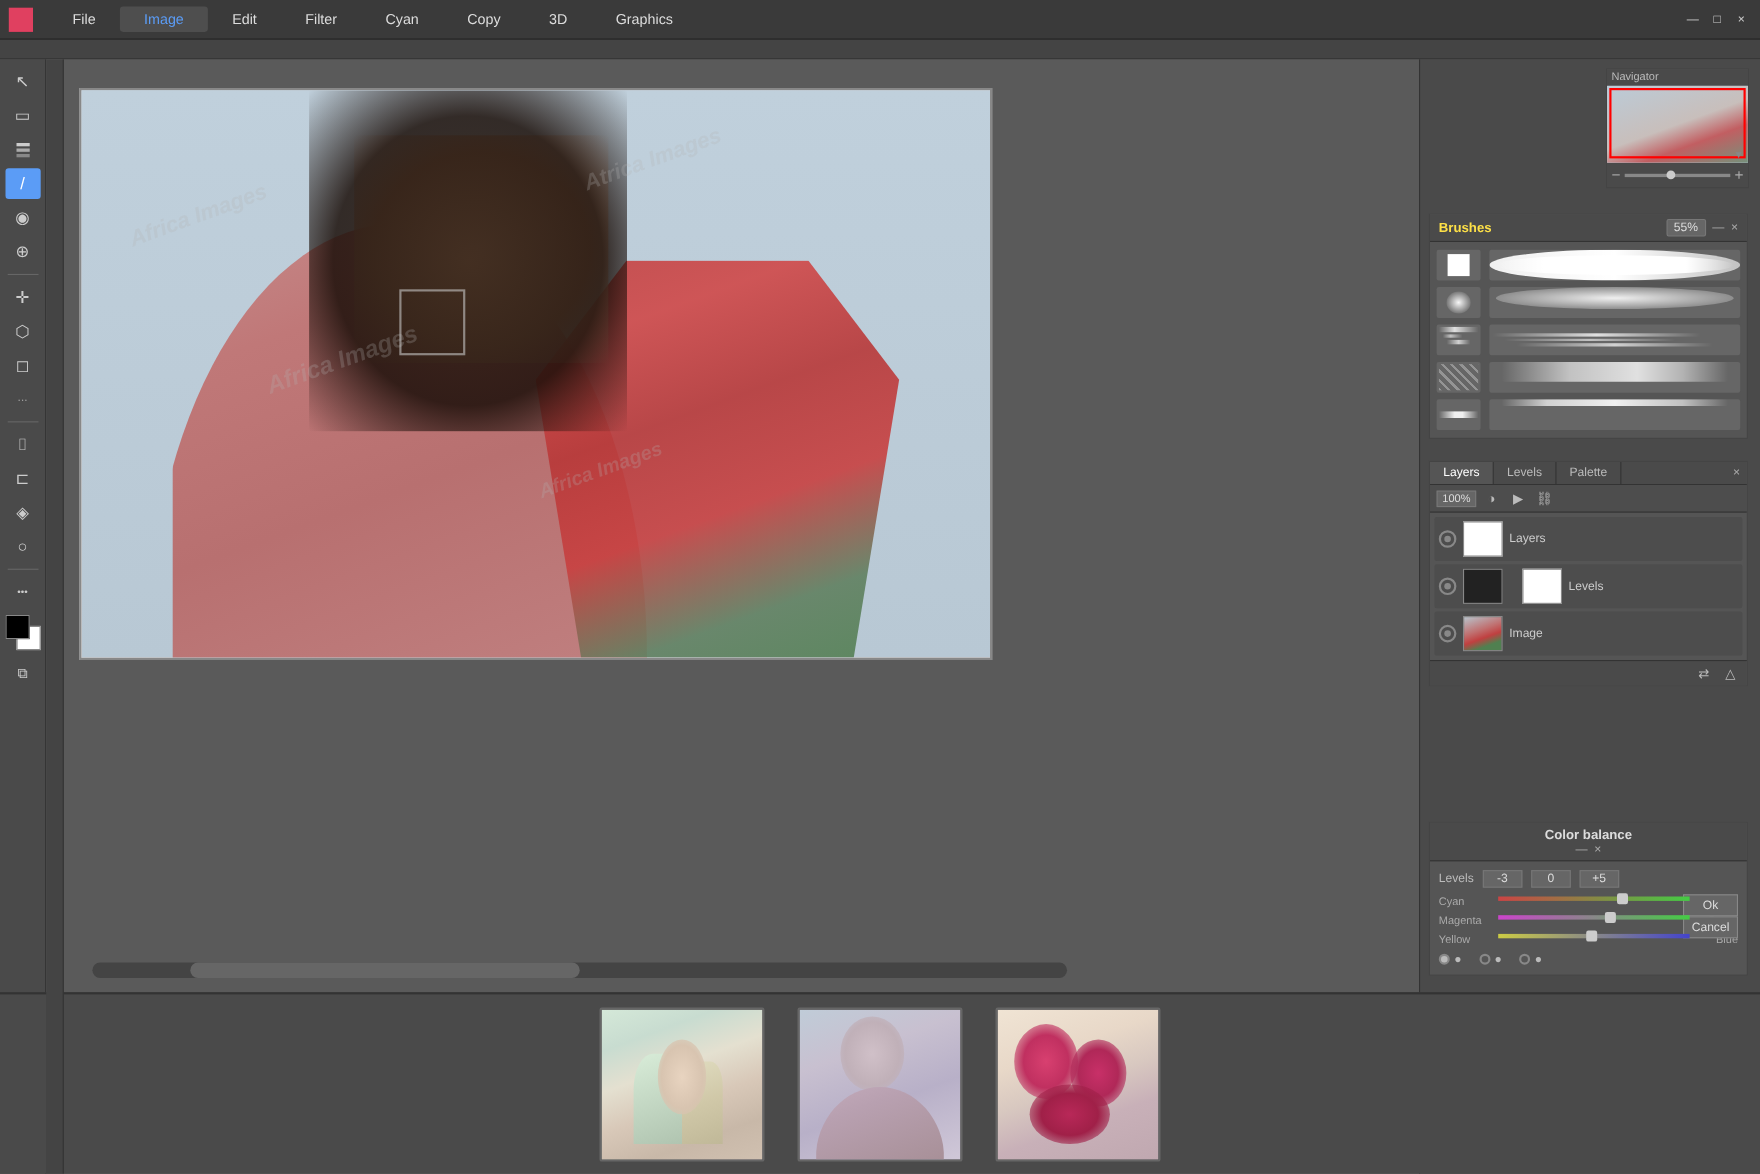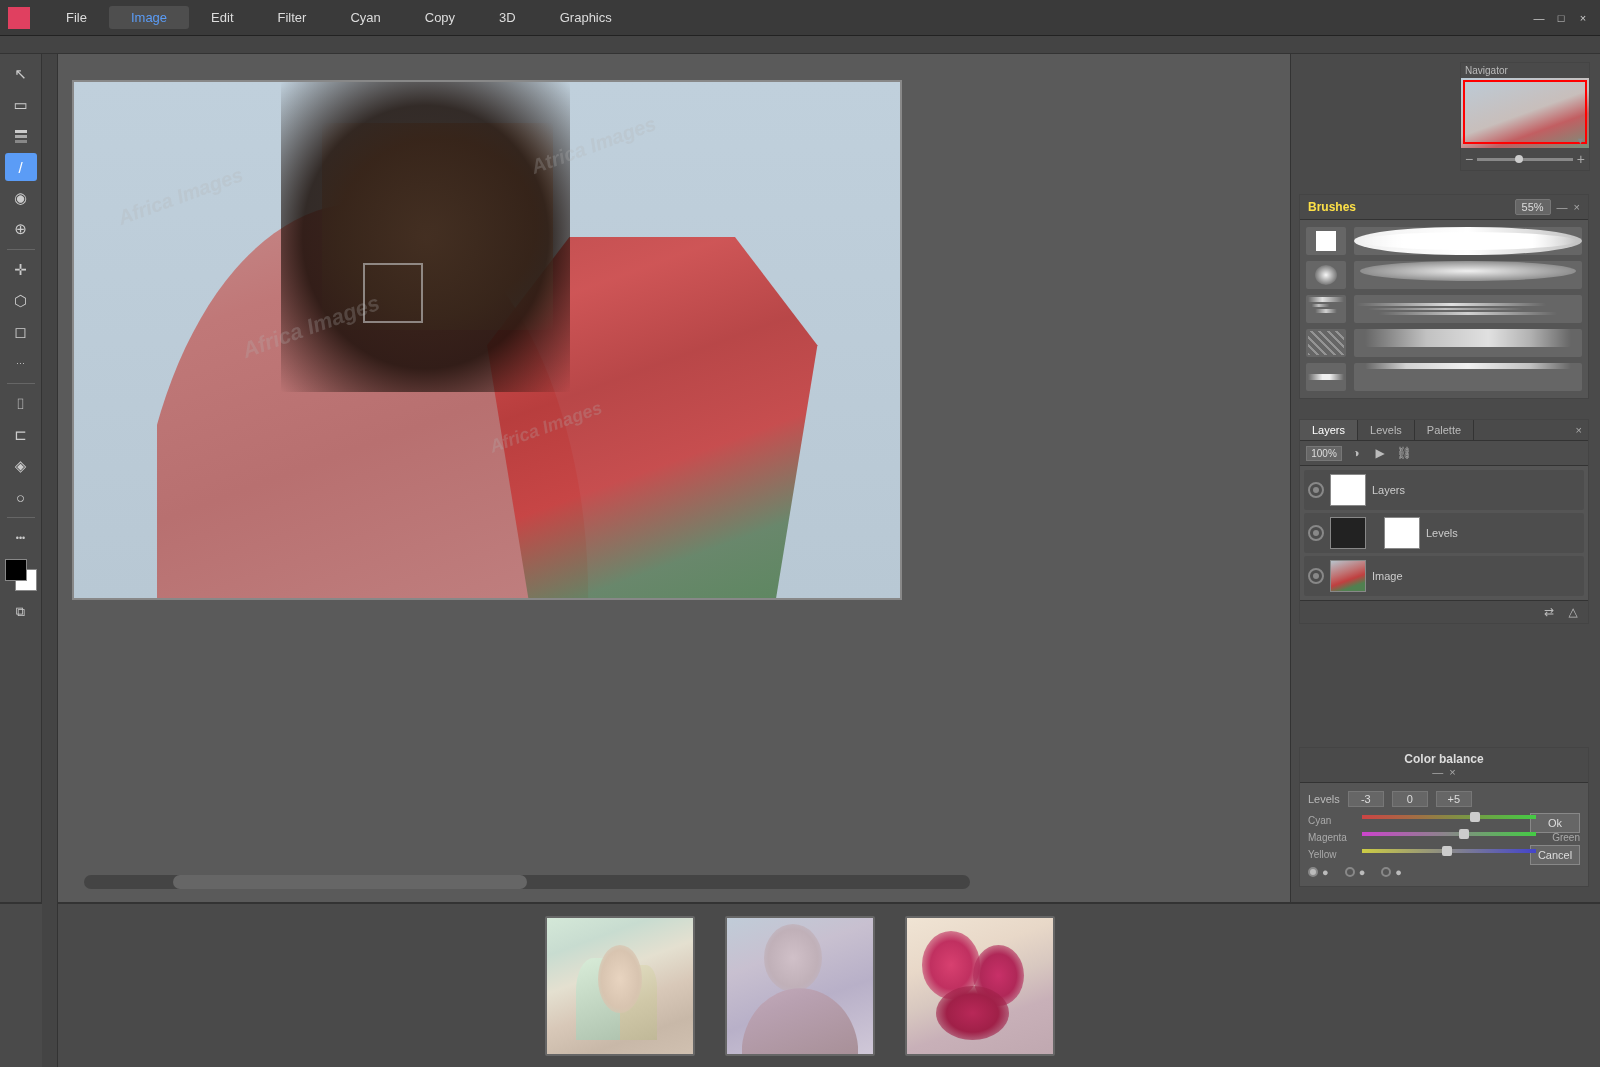--- a/index.html
+++ b/index.html
@@ -534,21 +534,21 @@
     }
     .radio-circle.checked {
       background: #bbb;
     }
     .cb-buttons {
       position: absolute;
       right: 8px;
       top: 30px;
       display: flex;
       flex-direction: column;
-      gap: 12px;
+      gap: 0;
     }
     .cb-btn {
       width: 50px;
       padding: 3px 6px;
       background: #666;
       border: 1px solid #888;
       color: #ddd;
       font-size: 11px;
       text-align: center;
       cursor: pointer;

